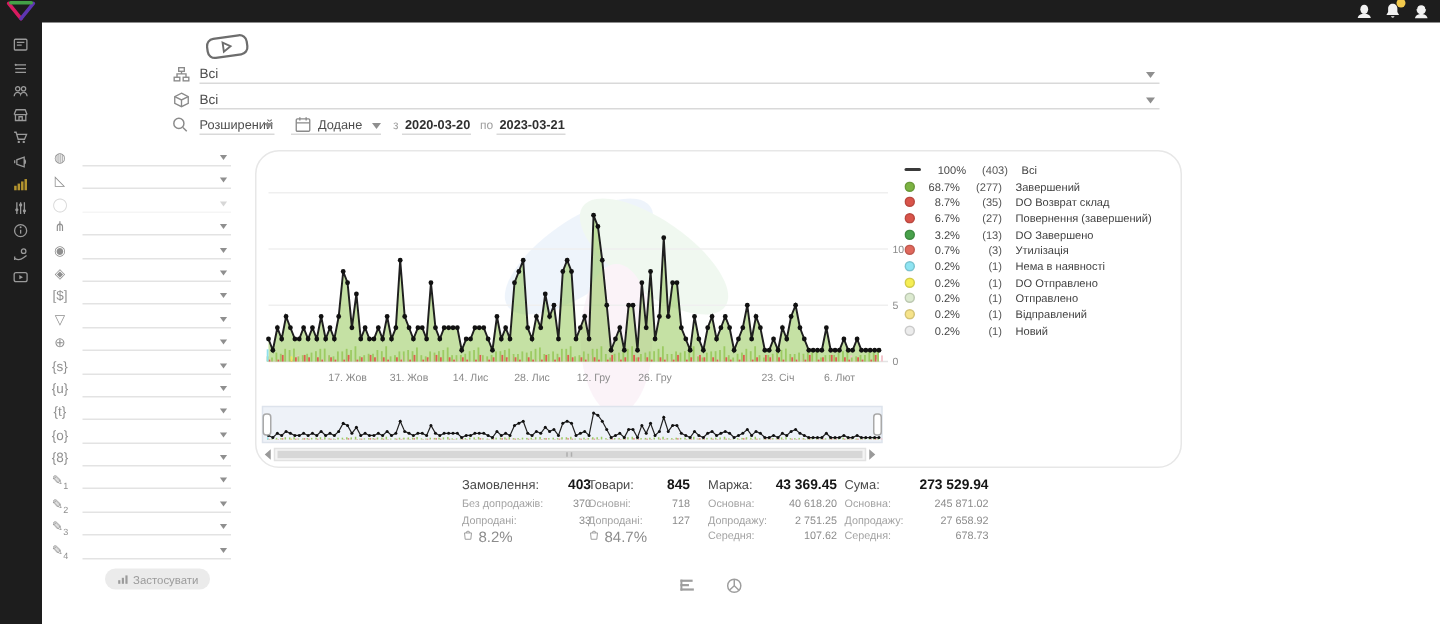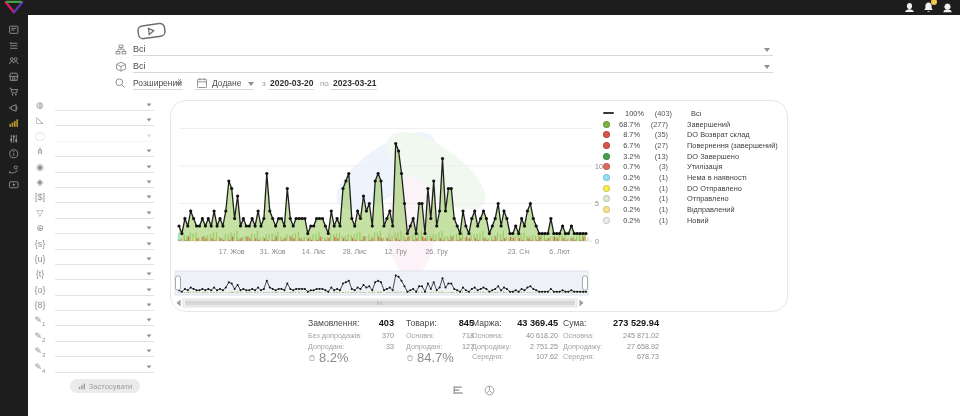--- a/index.html
+++ b/index.html
@@ -40,30 +40,30 @@
 
   
   .chart-card{position:absolute;left:170px;top:100px;width:618px;height:212px;border:1px solid #e7e7e7;border-radius:16px;background:#fff;box-sizing:border-box;}
   .watermark{position:absolute;left:110px;top:10px;width:260px;height:180px;opacity:.16;pointer-events:none;}
   #chart-mount{position:absolute;left:0;top:0;width:618px;height:212px;}
   #legend{position:absolute;left:432px;top:7px;width:180px;}
   .lg-row{display:flex;align-items:center;height:10.7px;font-size:7.4px;color:#484848;cursor:pointer;white-space:nowrap;}
   .lg-mark{width:7px;height:7px;border-radius:50%;flex:0 0 auto;border:1px solid rgba(0,0,0,.14);box-sizing:border-box;}
   .lg-mark.line{width:11px;height:2px;border-radius:1px;border:none;background:#3a3a3a;}
   .lg-pct{width:26px;text-align:right;margin-left:4px;flex:0 0 auto;}
-  .lg-cnt{width:28px;text-align:right;margin-right:19px;flex:0 0 auto;color:#565656;}
+  .lg-cnt{width:28px;text-align:right;margin-right:9px;flex:0 0 auto;color:#565656;}
   .lg-lab{color:#3f3f3f;}
 
   
   .stat-col{position:absolute;top:318px;}
   .st-head{display:flex;justify-content:space-between;align-items:baseline;font-size:8.6px;color:#4a4a4a;margin-bottom:3px;}
   .st-head b{font-size:9.2px;color:#151515;font-weight:bold;}
   .st-row{display:flex;justify-content:space-between;font-size:7.2px;color:#a3a3a3;line-height:10.5px;}
   .st-row span:last-child{color:#8c8c8c;}
-  .st-upsell{display:flex;align-items:center;gap:3px;font-size:13px;color:#8c8c8c;line-height:11px;}
+  .st-upsell{display:flex;align-items:center;gap:3px;font-size:10px;color:#8c8c8c;line-height:11px;}
   .st-upsell svg{width:8px;height:9px;}
 
   .foot-ic{position:absolute;width:13px;height:13px;cursor:pointer;}
   .foot-ic svg{width:13px;height:13px;display:block;}
 </style>
 </head>
 <body>
 <div id="root">
 
   <div class="topbar">
@@ -1344,21 +1344,21 @@
         <div class="st-upsell">
           <span><svg viewBox="0 0 12 12">
               <g fill="none" stroke="#9e9e9e" stroke-width="1">
                 <path d="M2.5 4.2h7l-.7 6.3H3.2z"></path>
                 <path d="M4.2 4.2a1.8 1.8 0 0 1 3.6 0"></path>
               </g>
             </svg></span>
           <span>8.2%</span>
         </div>
       </div>
-      <div class="stat-col" style="left: 406px; width: 68px;">
+      <div class="stat-col" style="left: 392px; width: 68px;">
         <div class="st-head">
           <span>Товари:</span>
           <b>845</b>
         </div>
         <div class="st-row">
           <span>Основні:</span>
           <span>718</span>
         </div>
         <div class="st-row">
           <span>Допродані:</span>

